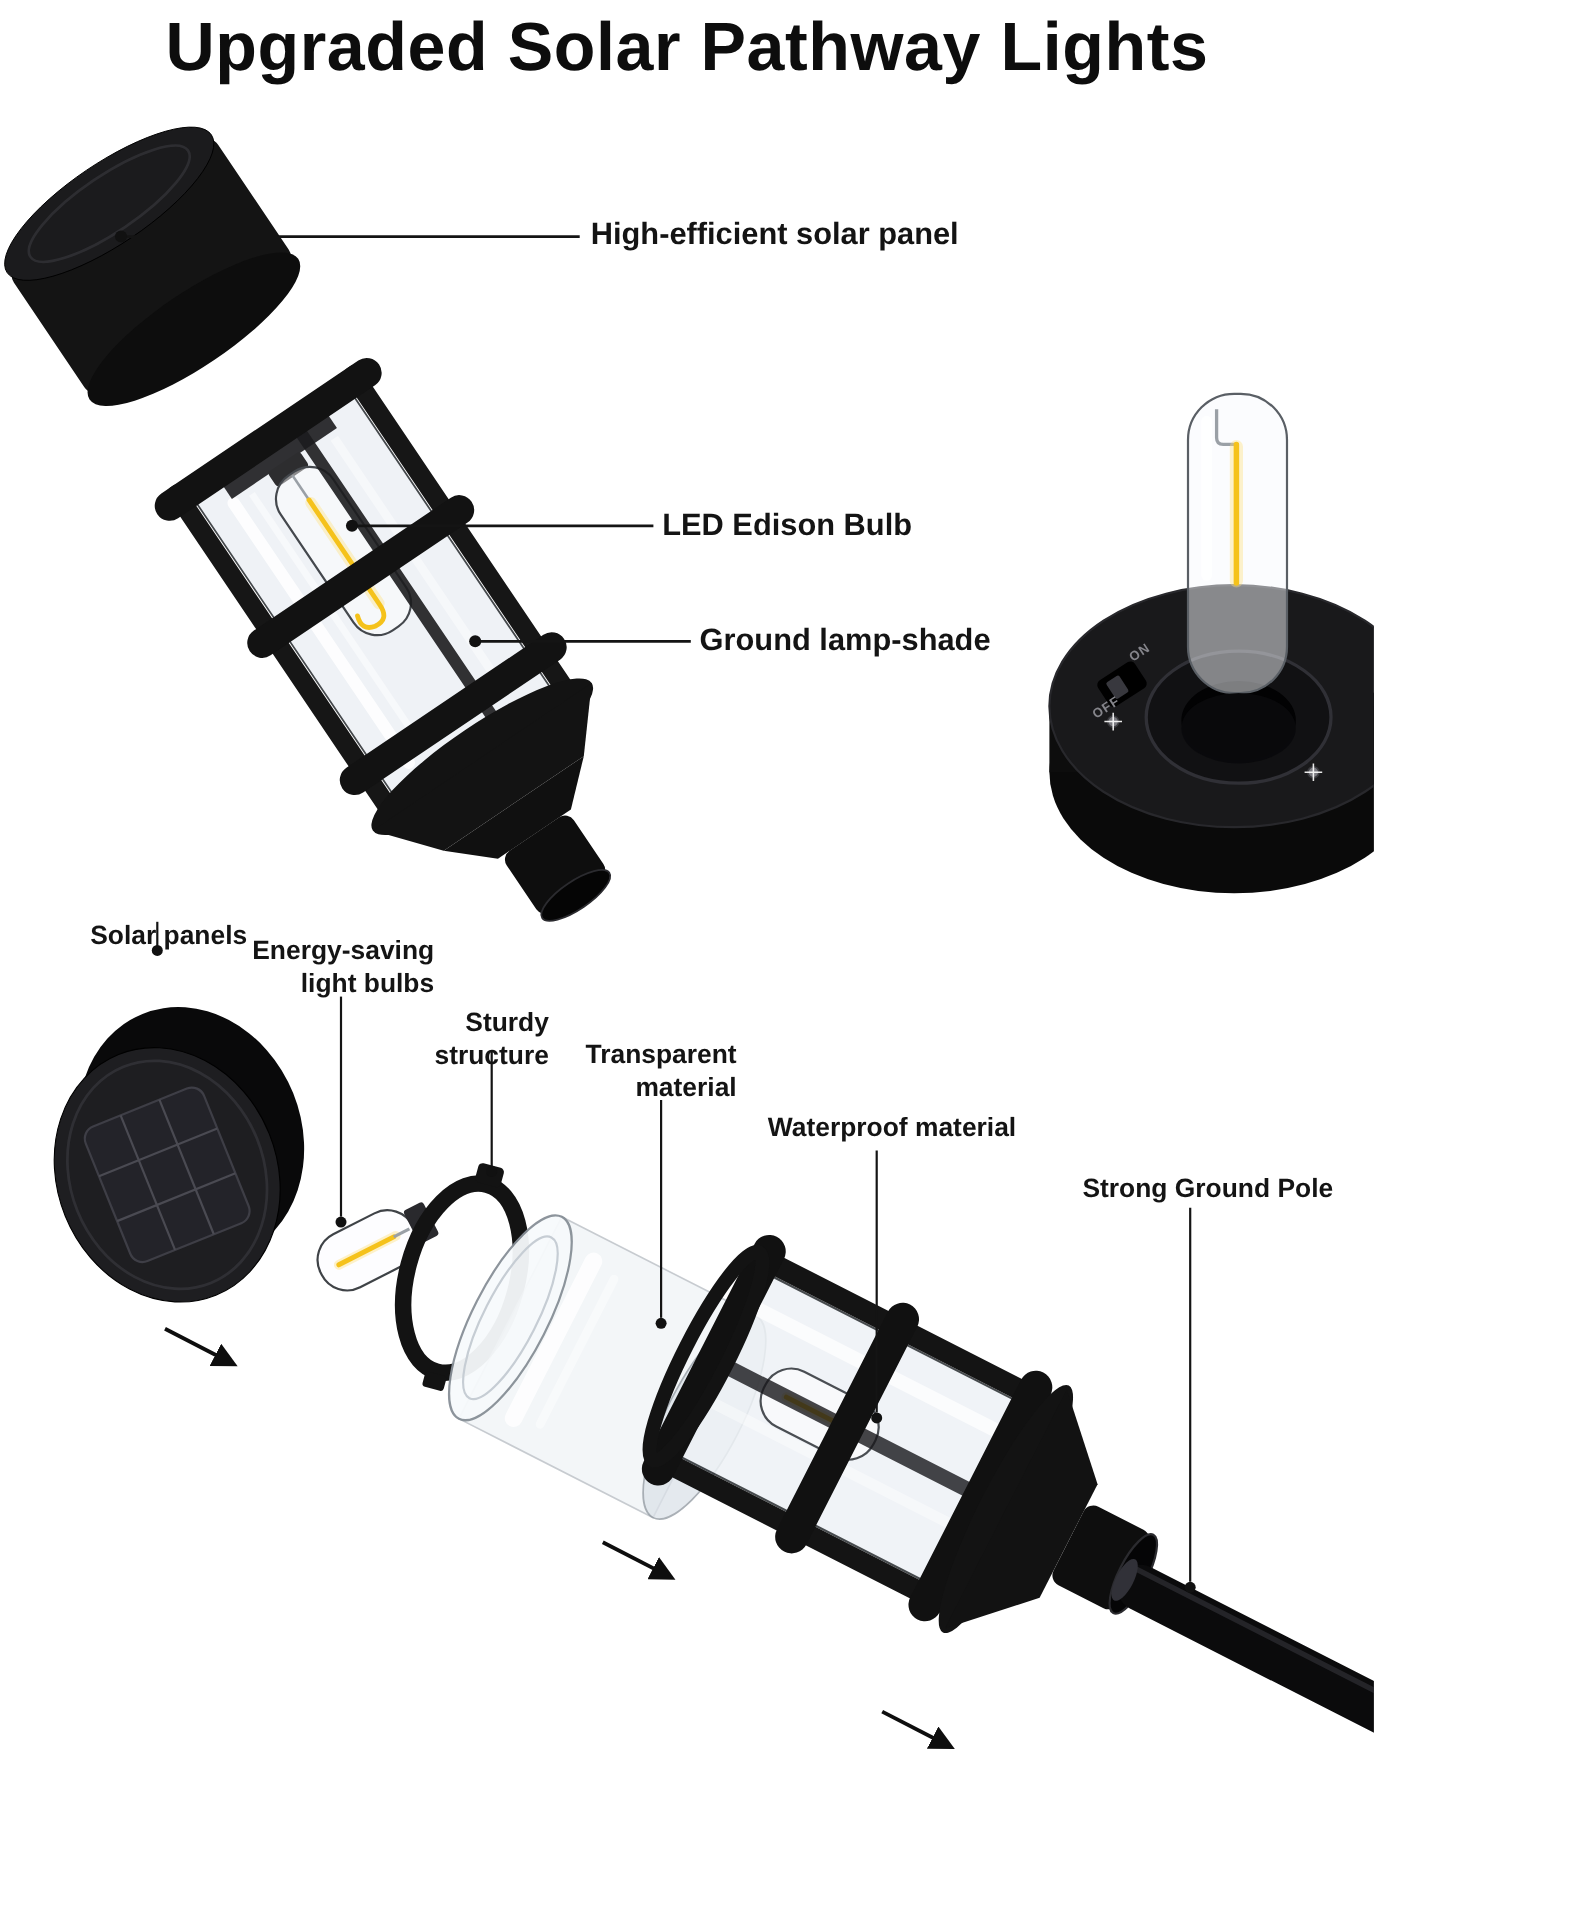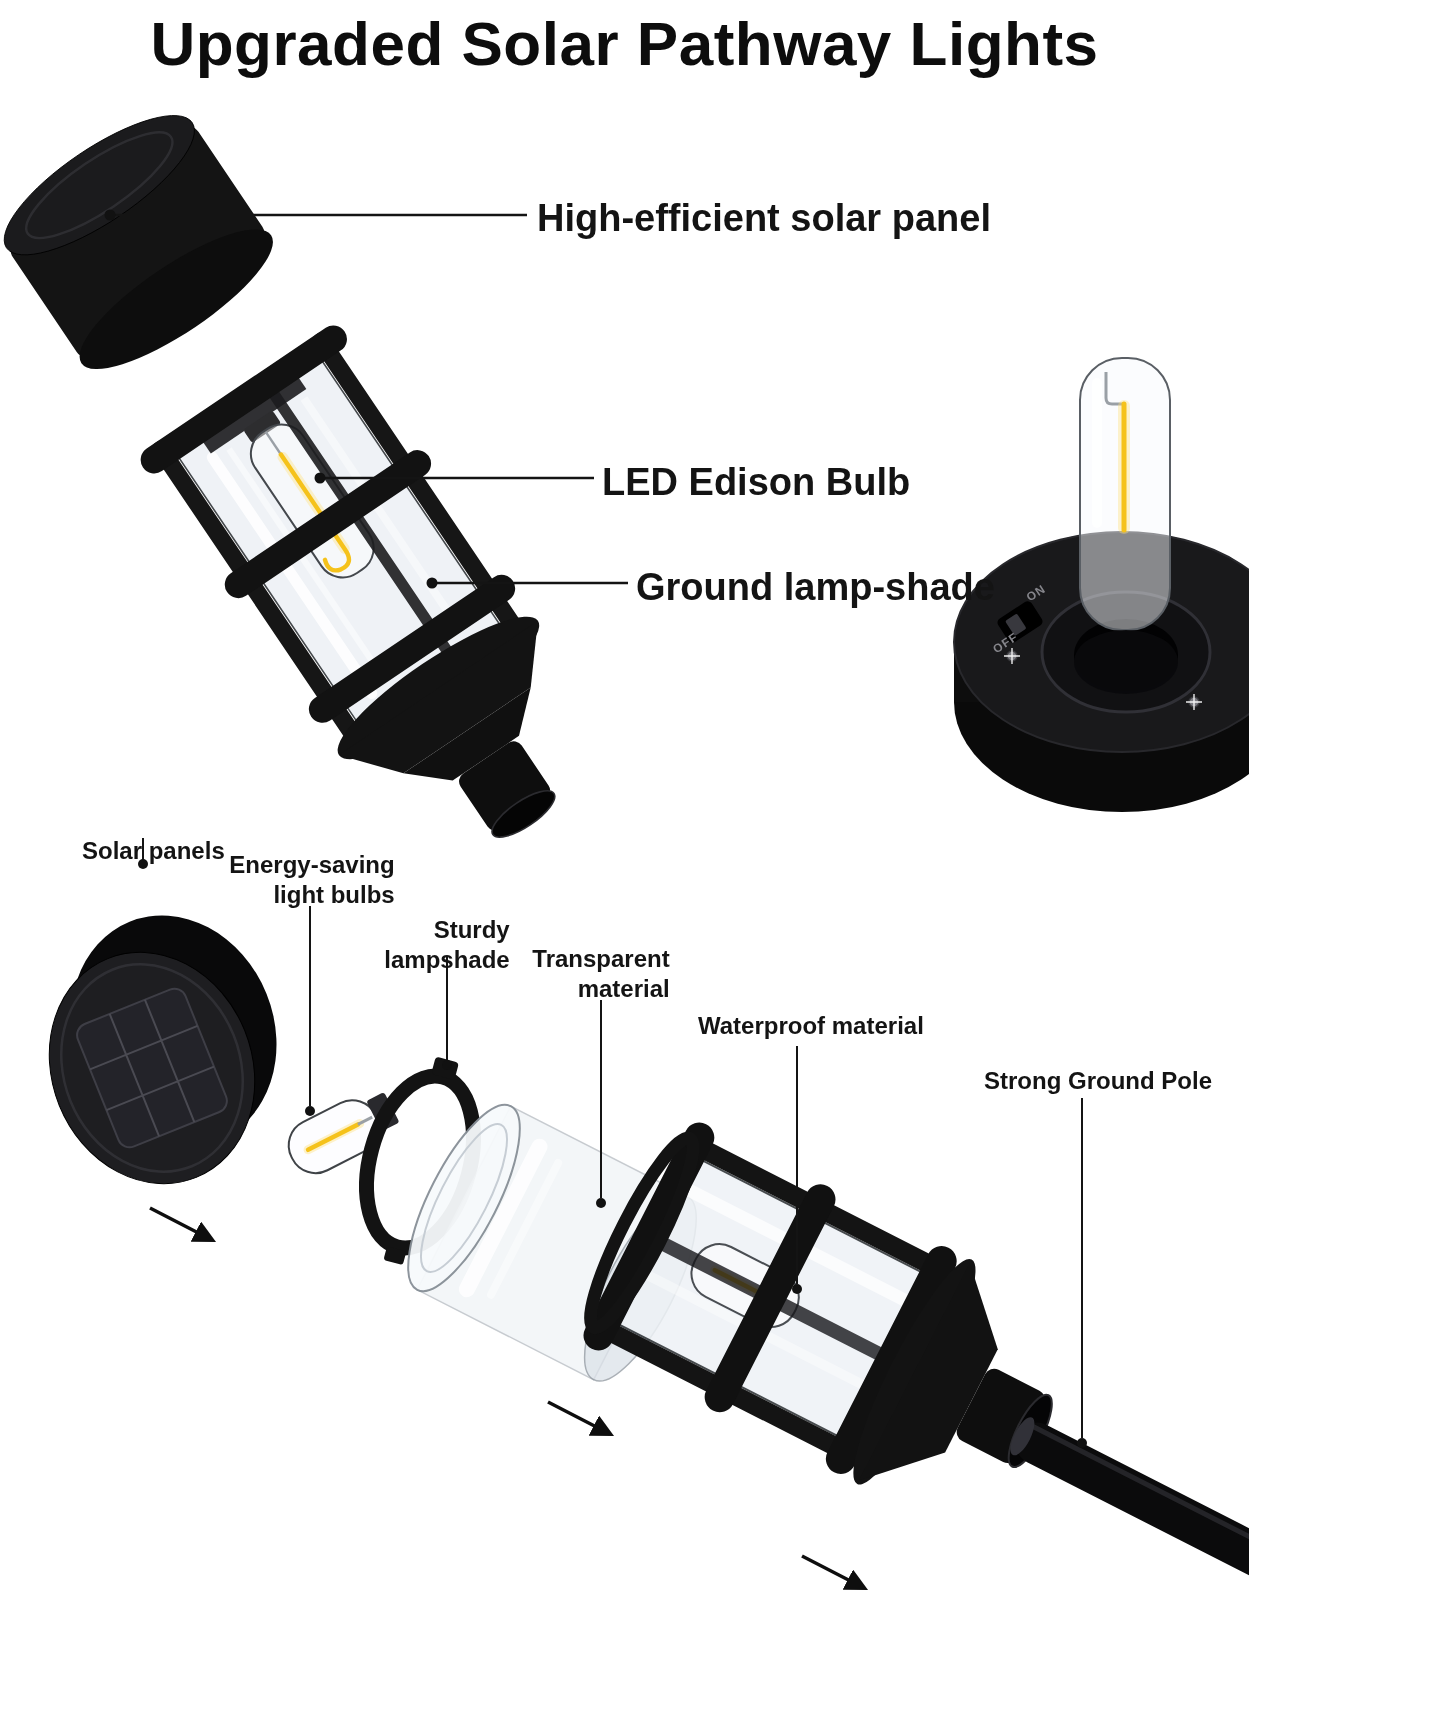--- a/index.html
+++ b/index.html
@@ -2,21 +2,21 @@
 <html><head>
 <meta charset="utf-8">
 <style>
   html,body{margin:0;padding:0;background:#fff;}
   #canvas{position:relative;width:1249px;height:1734px;background:#fff;overflow:hidden;
           font-family:"Liberation Sans",sans-serif;color:#141414;}
   #art{position:absolute;left:0;top:0;}
   #page-title{position:absolute;top:8px;left:0;width:100%;margin:0;text-align:center;
               font-size:62px;font-weight:800;letter-spacing:.5px;color:#0d0d0d;}
   .label{position:absolute;font-weight:700;color:#141414;white-space:nowrap;}
-  .callout{font-size:38px;}
+  .callout{font-size:28px;}
   .part-label{font-size:24px;line-height:1.25;text-align:right;}
   .centered{transform:translateX(-50%);}
   .tiny{position:absolute;font-size:12px;font-weight:700;color:#85858b;letter-spacing:1px;}
 </style>
 </head>
 <body>
 
 <div id="canvas">
 
   <h1 id="page-title">Upgraded Solar Pathway Lights</h1>
@@ -200,21 +200,21 @@
 
   <div class="label part-label" style="left:82px;top:798px;text-align:left;margin-top:38px;">Solar panels</div>
 
   <div class="label part-label centered" style="left:312px;top:850px;">
     <div>Energy-saving</div>
     <div>light bulbs</div>
   </div>
 
   <div class="label part-label centered" style="left:447px;top:899px;margin-top:16px;">
     <div>Sturdy</div>
-    <div>lampshade</div>
+    <div>structure</div>
   </div>
 
   <div class="label part-label centered" style="left:601px;top:944px;">
     <div>Transparent</div>
     <div>material</div>
   </div>
 
   <div class="label part-label" style="left:698px;top:1011px;text-align:right;">Waterproof material</div>
 
   <div class="label part-label" style="left:984px;top:1066px;text-align:center;">Strong Ground Pole</div>

